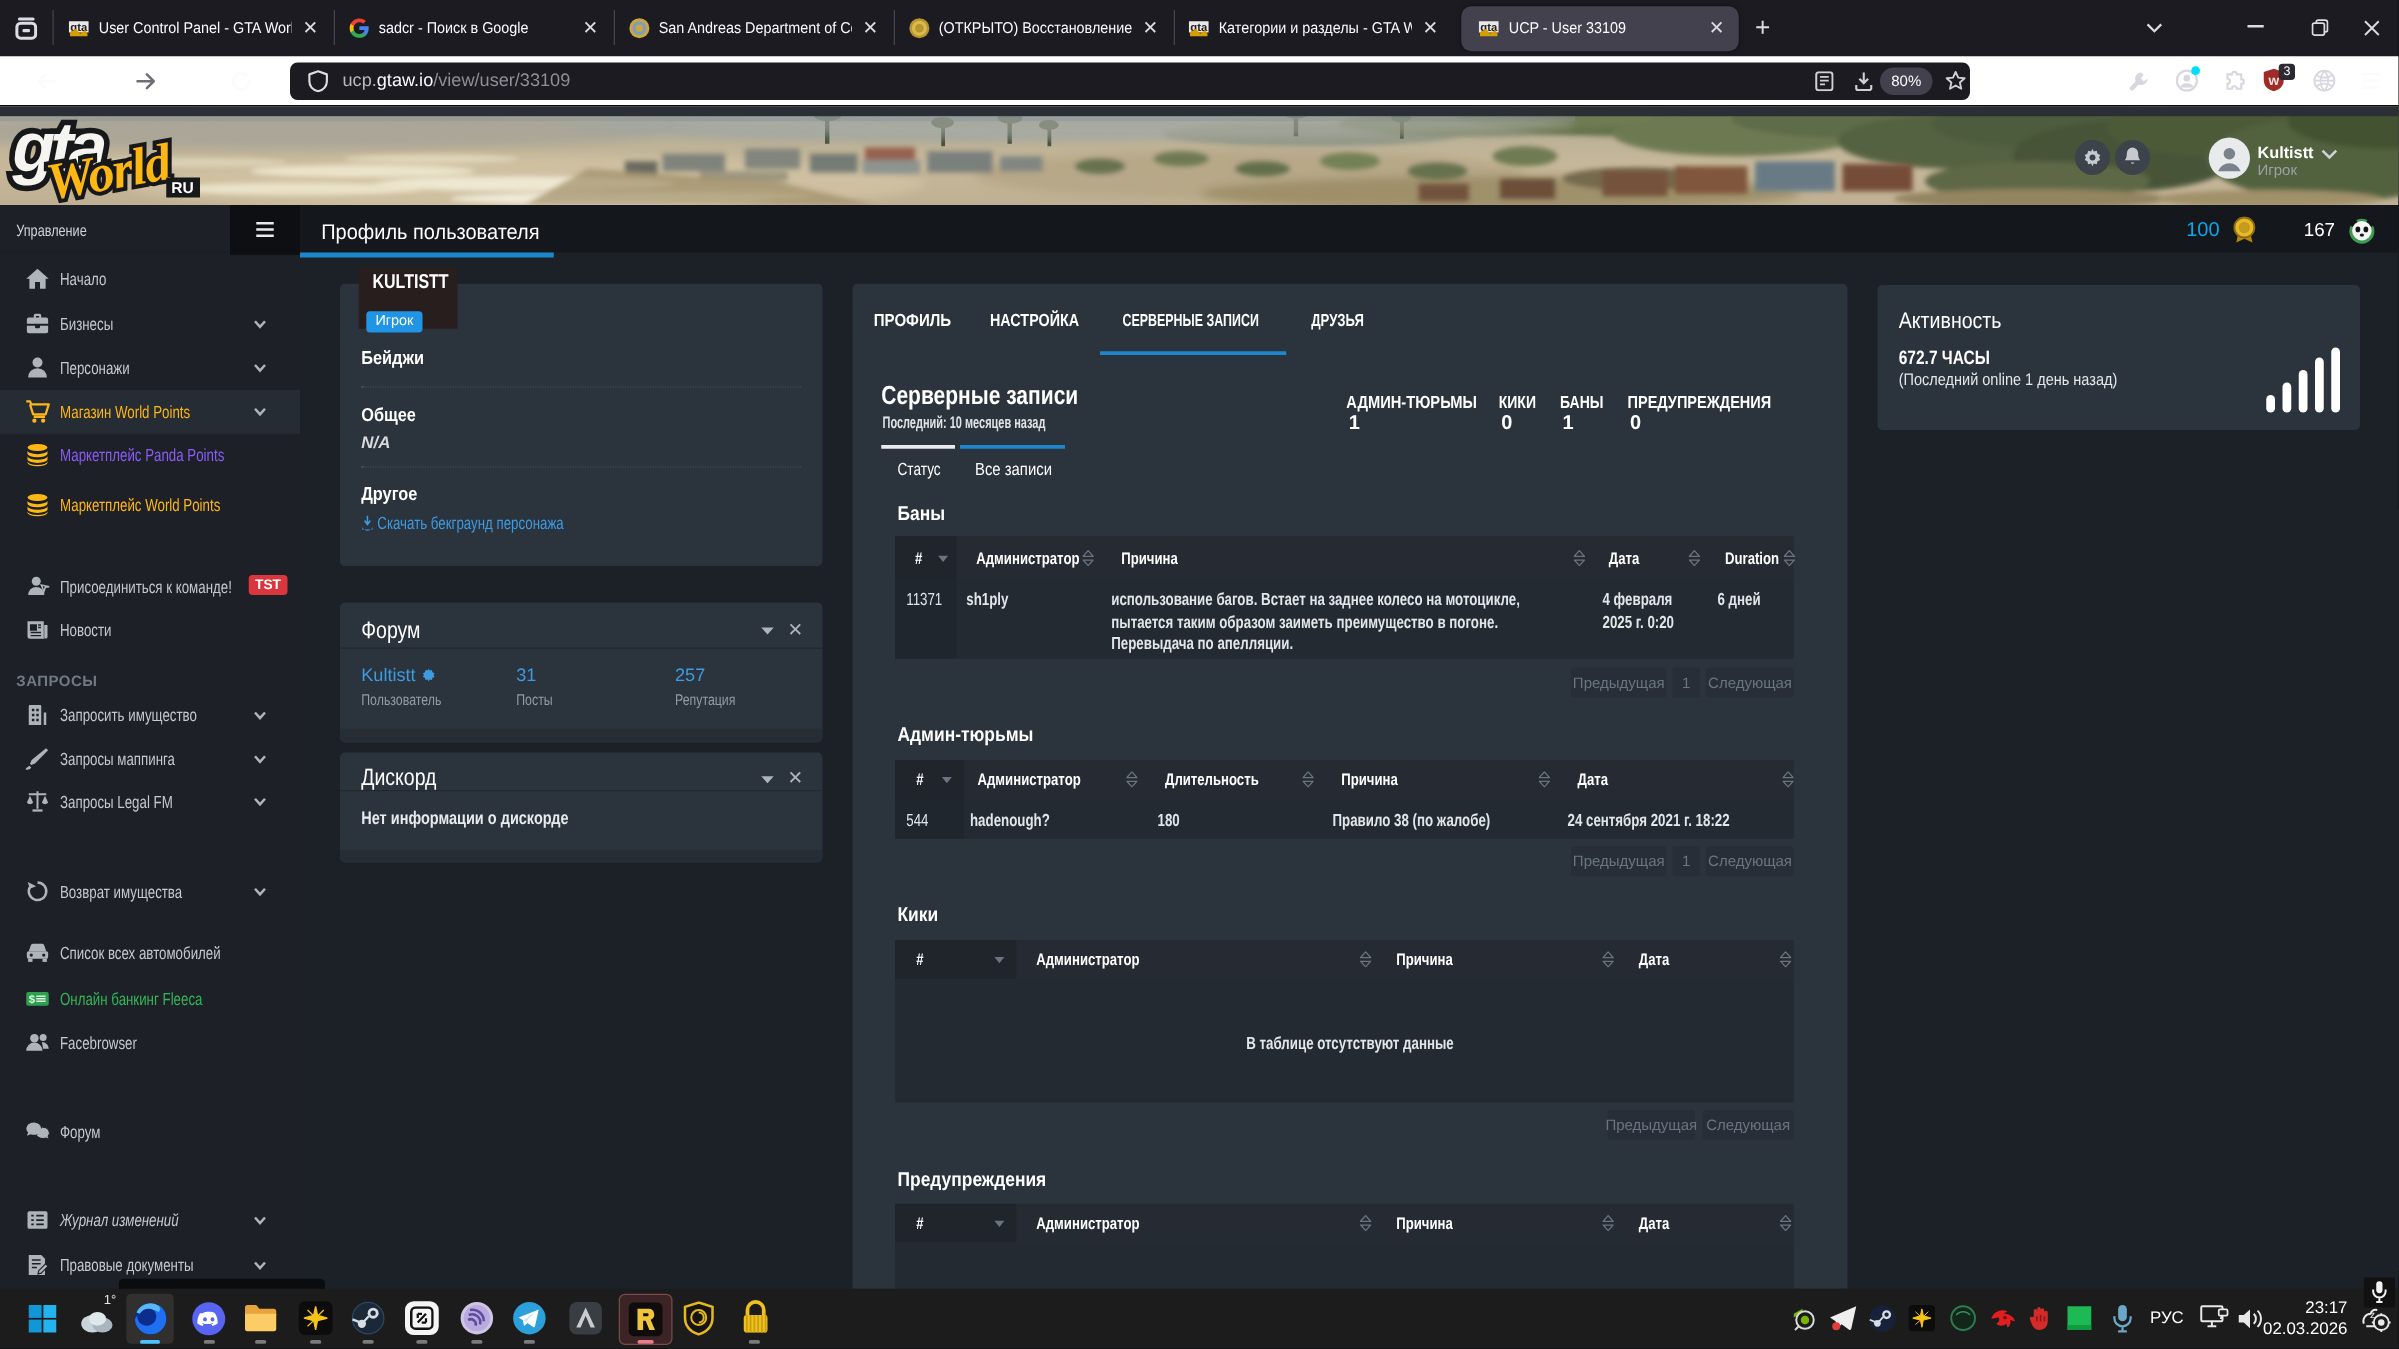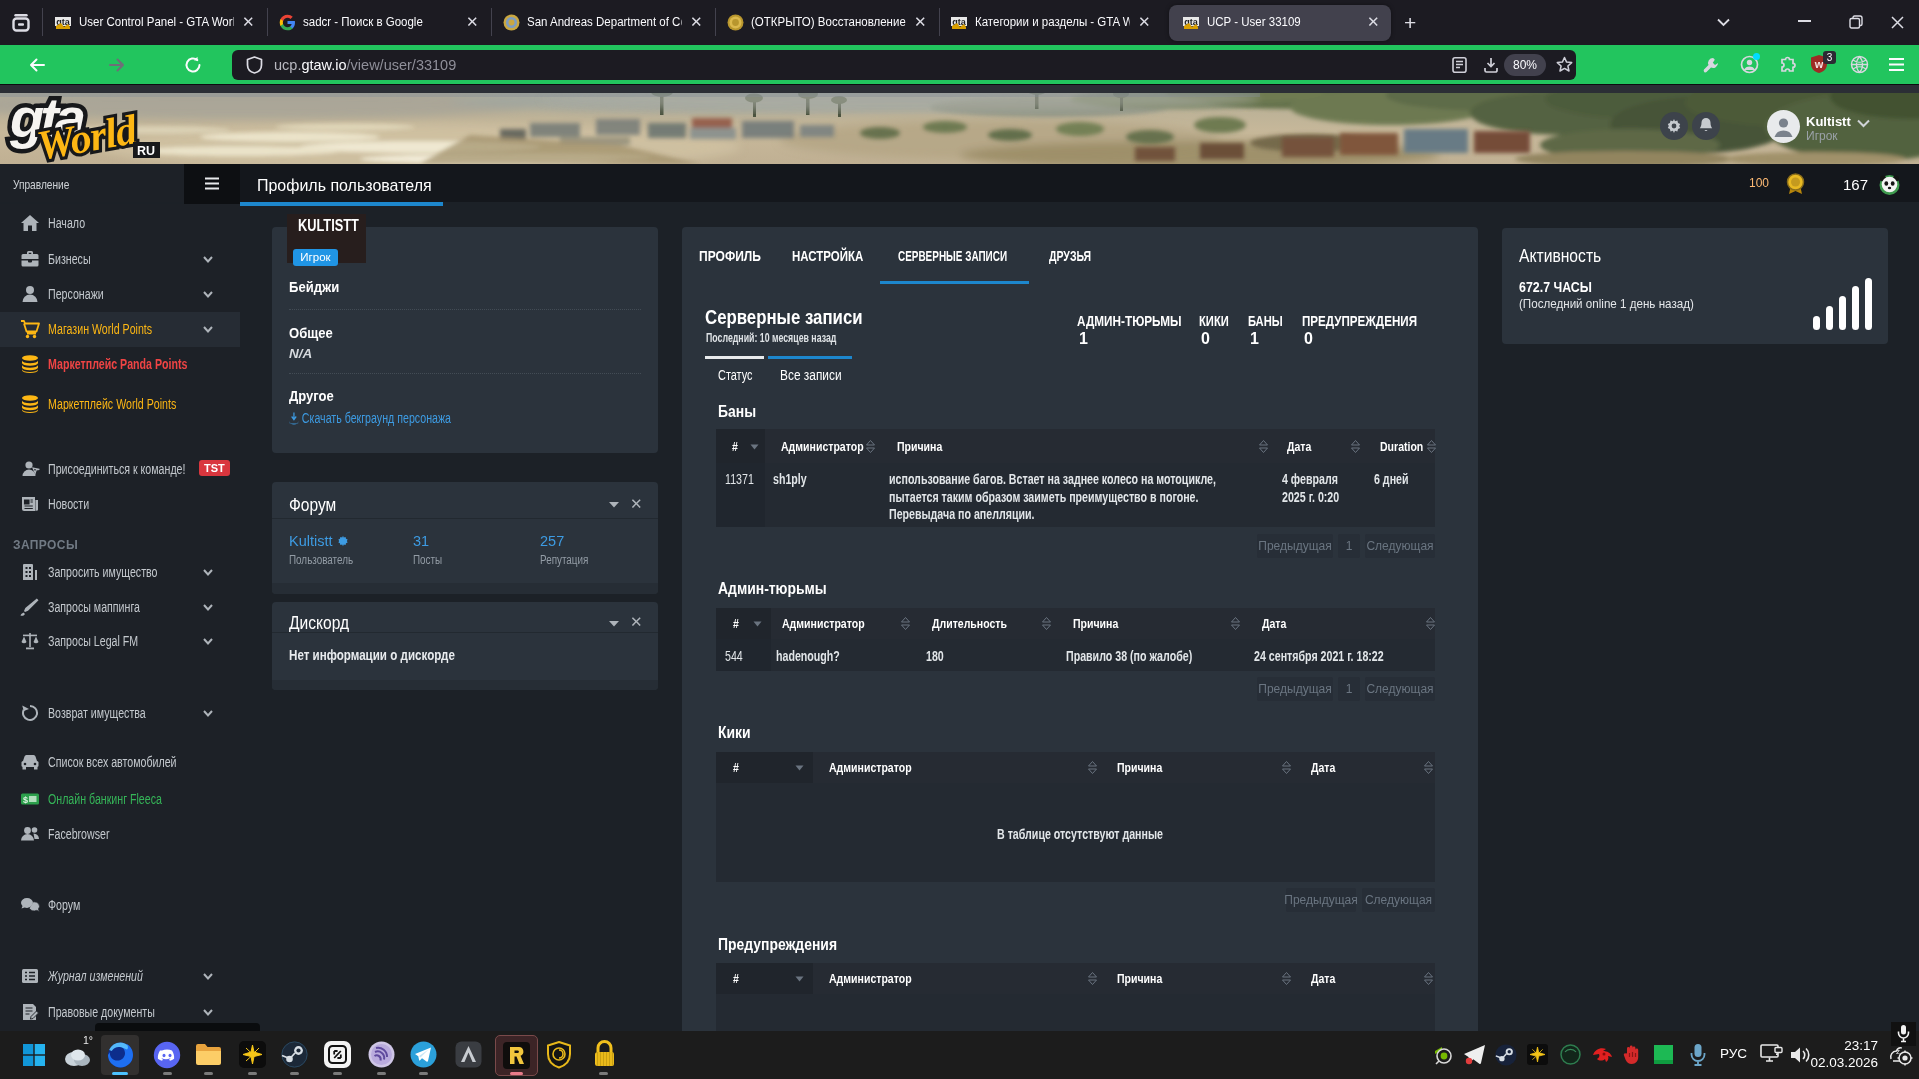--- a/index.html
+++ b/index.html
@@ -104,21 +104,21 @@
     <div class="a" style="left:1798px;top:20px;width:13px;height:1.6px;background:#dcdce4;"></div>
     <svg class="a" style="left:1849px;top:15px" width="14" height="14" viewBox="0 0 14 14">
         <rect x="1" y="3.5" width="9.5" height="9.5" rx="1.5" fill="none" stroke="#dcdce4" stroke-width="1.4"></rect>
         <path d="M4 3.2 V2.5 a1.5 1.5 0 0 1 1.5-1.5 H11 a2 2 0 0 1 2 2 V9 a1.5 1.5 0 0 1 -1.5 1.5 H11" fill="none" stroke="#dcdce4" stroke-width="1.4"></path>
       </svg>
     <svg class="a" style="left:1891px;top:16px" width="13" height="13" viewBox="0 0 13 13">
         <path d="M1 1 L12 12 M12 1 L1 12" stroke="#dcdce4" stroke-width="1.5"></path>
       </svg>
   </div>
 
-  <div class="a" style="left:0;top:45px;width:1919px;height:40px;background:#22c55e;">
+  <div class="a" style="left:0;top:45px;width:1919px;height:40px;background:#ffffff;">
 
     <svg class="a" style="left:28px;top:11px" width="18" height="18" viewBox="0 0 18 18">
         <path d="M16 9 H3 M8.5 3.5 L3 9 L8.5 14.5" stroke="#fbfbfe" stroke-width="2" fill="none" stroke-linecap="round" stroke-linejoin="round"></path>
       </svg>
     <svg class="a" style="left:108px;top:11px" width="18" height="18" viewBox="0 0 18 18">
         <path d="M2 9 H15 M9.5 3.5 L15 9 L9.5 14.5" stroke="#6f6e78" stroke-width="2" fill="none" stroke-linecap="round" stroke-linejoin="round"></path>
       </svg>
     <svg class="a" style="left:184px;top:11px" width="18" height="18" viewBox="0 0 18 18">
         <path d="M15.5 9 a6.5 6.5 0 1 1 -2.2-4.9" stroke="#fbfbfe" stroke-width="2" fill="none" stroke-linecap="round"></path>
         <path d="M13.5 0.8 L13.7 4.8 L9.8 4.3 Z" fill="#fbfbfe"></path>
@@ -308,21 +308,21 @@
   <div class="a" style="left:0;top:164px;width:1919px;height:38px;background:#14171c;"></div>
   <div class="a" style="left:0;top:164px;width:184px;height:38px;background:#1d2127;"></div>
   <div class="a" style="left:13px;top:177px;color:#cfd3d7;font-size:13px;transform:scaleX(.78);transform-origin:0 0;">Управление</div>
   <div class="a" style="left:184px;top:164px;width:56px;height:40px;background:#0d0f12;"></div>
   <svg class="a" style="left:204px;top:177px" width="16" height="13" viewBox="0 0 16 13">
       <path d="M1 1.5 H15 M1 6.5 H15 M1 11.5 H15" stroke="#e8eaec" stroke-width="2"></path>
     </svg>
   <div class="a" style="left:257px;top:176px;color:#fff;font-size:17px;transform:scaleX(.94);transform-origin:0 0;">Профиль пользователя</div>
   <div class="a" style="left:240px;top:202px;width:203px;height:4px;background:#1d87cd;"></div>
 
-  <div class="a" style="left:1749px;top:176px;color:#fdba74;font-size:12px;">100</div>
+  <div class="a" style="left:1749px;top:176px;color:#0ea5e9;font-size:16px;">100</div>
   <svg class="a" style="left:1784px;top:173px" width="23" height="23" viewBox="0 0 23 23">
     <path d="M7 12 L5 21 L11.5 18 L18 21 L16 12 Z" fill="#b8860b"></path>
     <circle cx="11.5" cy="9" r="8" fill="#e8b923" stroke="#8a6d1a" stroke-width="1.5"></circle>
     <circle cx="11.5" cy="9" r="4.5" fill="#c49a1f"></circle>
   </svg>
   <div class="a" style="left:1843px;top:176px;color:#fff;font-size:15px;">167</div>
   <svg class="a" style="left:1877px;top:172px" width="25" height="25" viewBox="0 0 25 25">
     <circle cx="12.5" cy="13" r="10" fill="#3f9b4f"></circle>
     <circle cx="6" cy="6.5" r="3" fill="#141414"></circle>
       <circle cx="19" cy="6.5" r="3" fill="#141414"></circle>
@@ -363,21 +363,21 @@
     <svg class="icw" viewBox="0 0 20 20">
         <path d="M1 2 h3 l1 2.5 h14 l-2.5 8 H6.5 L4 4.5 M7 14.5 h9" stroke="#fdb714" stroke-width="1.8" fill="none" stroke-linejoin="round"></path>
         <circle cx="7.5" cy="17.5" r="1.7" fill="#fdb714"></circle>
         <circle cx="14.5" cy="17.5" r="1.7" fill="#fdb714"></circle>
       </svg>
     <span class="lbl">Магазин World Points</span>
     <svg class="chev" viewBox="0 0 14 14">
         <path class="chevsvg" d="M3 5 L7 9.5 L11 5"></path>
       </svg>
   </div>
-  <div class="si" style="top:346px;color:#ef4444;font-weight:bold;">
+  <div class="si" style="top:346px;color:#8b5cf6;">
     <svg class="icw" viewBox="0 0 20 20">
         <g fill="#fdb714">
           <ellipse cx="10" cy="4" rx="8" ry="2.8"></ellipse>
           <path d="M2 6.5 a8 2.8 0 0 0 16 0 v2.5 a8 2.8 0 0 1 -16 0 Z"></path>
           <path d="M2 11 a8 2.8 0 0 0 16 0 v2.5 a8 2.8 0 0 1 -16 0 Z"></path>
           <path d="M2 15.2 a8 2.8 0 0 0 16 0 v1 a8 2.8 0 0 1 -16 0 Z"></path>
         </g>
       </svg>
     <span class="lbl">Маркетплейс Panda Points</span>
   </div>

